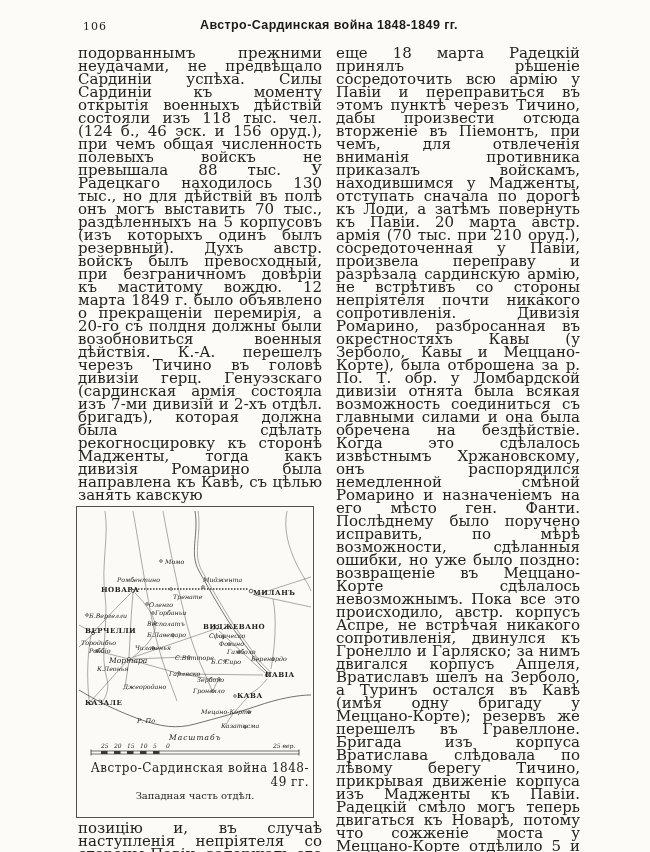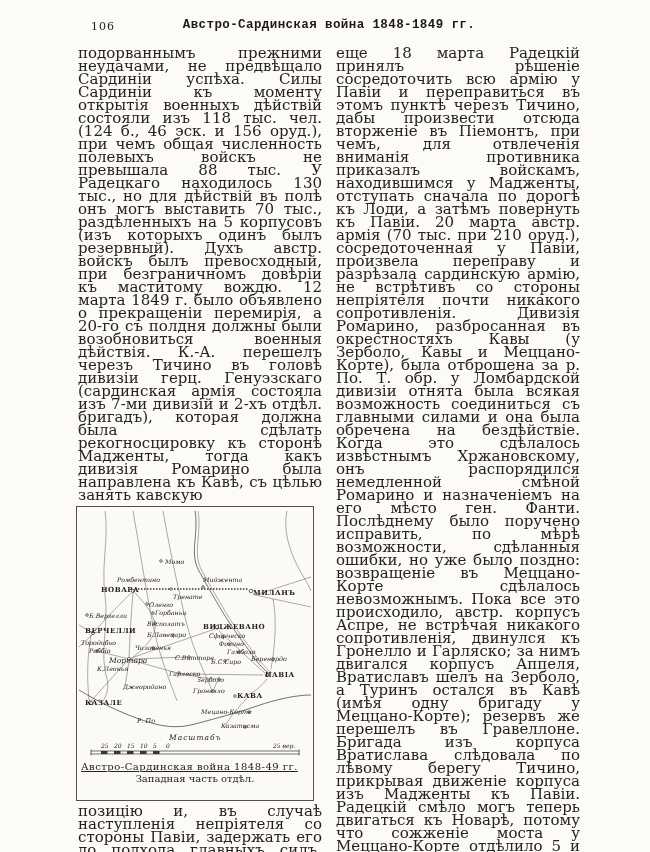--- a/index.html
+++ b/index.html
@@ -7,26 +7,26 @@
     position:relative;
     width:650px; height:852px;
     background:#fcfbf7;
     overflow:hidden;
     font-family:"DejaVu Serif", serif;
     color:#26221d;
   }
   .content { position:absolute; left:75px; top:18px; width:508px; }
   .pagehead { position:relative; height:18px; }
   .pagenum {
-    position:absolute; left:16px; top:2px;
+    position:absolute; left:8px; top:2px;
     font-size:11px; letter-spacing:1px;
   }
   .pagetitle {
     display:block; text-align:center;
-    font-family:Liberation Mono, monospace;
+    font-family:Liberation Sans, sans-serif;
     font-weight:bold; font-size:12.5px; letter-spacing:0.4px;
     color:#1d1a16;
   }
   .columns { display:flex; gap:8px; margin-top:8px; }
   .col { width:250px; }
   .col p {
     margin:3px;
     font-size:15px; line-height:13px;
     text-align:justify;
     word-spacing:0.3px;
@@ -44,23 +44,22 @@
   .map-line.dash { stroke-dasharray:1.5,1.5; stroke-width:1.3; }
   .town-dot { fill:#fbfaf6; stroke:#2e2a26; stroke-width:0.7; }
   .ml { fill:#26221d; font-family:"DejaVu Serif", serif; }
   .ml.town { font-size:6.3px; font-style:italic; }
   .ml.town-lg { font-size:7.6px; font-style:italic; }
   .ml.city { font-size:7px; font-weight:bold; letter-spacing:0.5px; }
   .ml.river { font-size:6.5px; font-style:italic; }
   .ml.scale-t { font-size:7.5px; font-style:italic; letter-spacing:1px; }
   .ml.tick { font-size:6px; font-style:italic; }
   .cap1 {
-    text-align:left; font-size:10px; letter-spacing:0.5px;
+    text-align:right; font-size:12px; letter-spacing:0.5px;
     margin:2px 4px 0 4px;
-    text-decoration:underline;
   }
   .cap2 { text-align:center; font-size:10px; margin-top:1px; }
 </style>
 </head>
 <body>
 
 <div class="page">
   <div class="content">
 
     <div class="pagehead">

